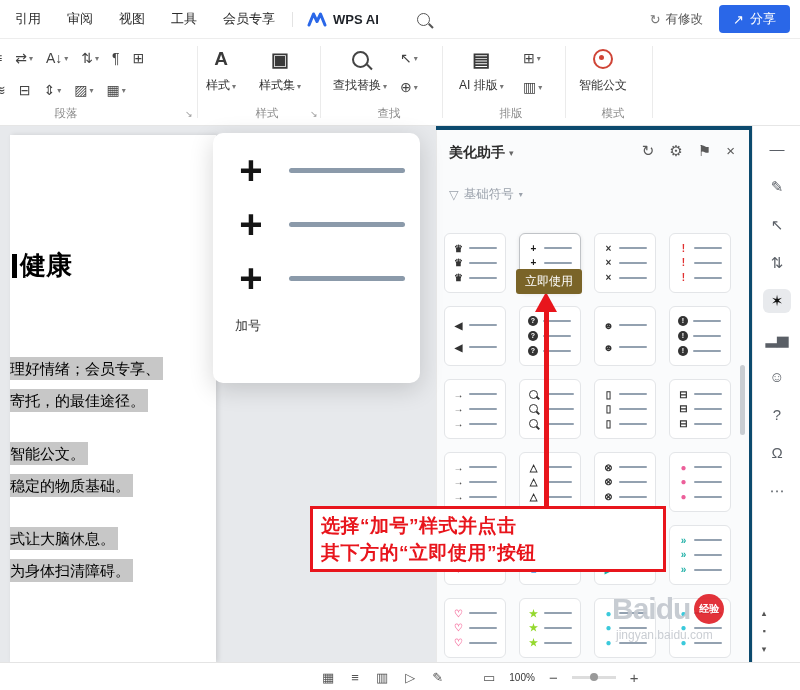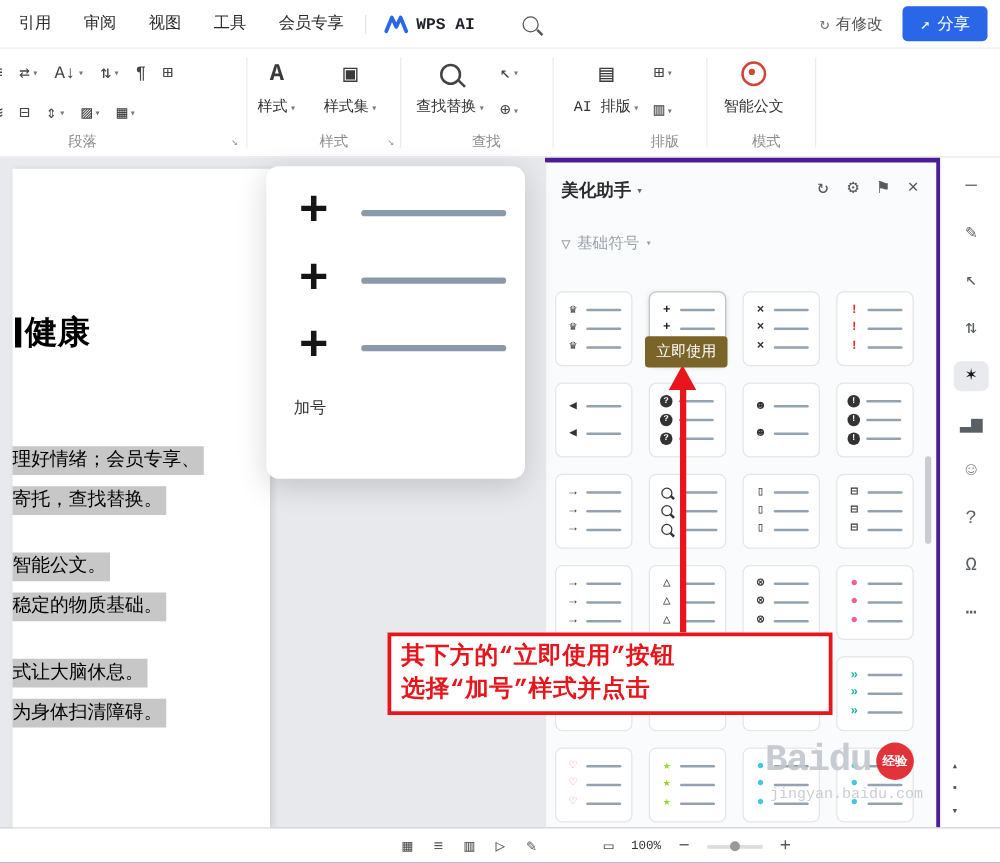--- a/index.html
+++ b/index.html
@@ -1,17 +1,17 @@
 <!DOCTYPE html>
 <html><head>
 <meta charset="utf-8">
 <style>
 html,body{margin:0;padding:0;background:#fff}
-#app{position:relative;width:800px;height:690px;background:#4c1d95;overflow:hidden;
-     font-family:Liberation Mono, monospace;color:#333}
+#app{position:relative;width:800px;height:690px;background:#0c4a6e;overflow:hidden;
+     font-family:Liberation Sans, sans-serif;color:#333}
 
 
 .menubar{position:absolute;left:0;top:0;width:800px;height:38px;display:flex;align-items:center;
          background:#fff;border-bottom:1px solid #ededed;z-index:5}
 .menu-items{display:flex;align-items:center;padding-left:2px}
 .mitem{padding:0 13px;font-size:13px;color:#2a2a2a;line-height:38px;cursor:default;white-space:nowrap}
 .mb-div{width:1px;height:15px;background:#e3e3e3;margin:0 4px}
 .wpsai{display:flex;align-items:center;gap:6px;font-size:13px;font-weight:bold;color:#1f2329;padding:0 10px}
 .mag{position:relative;display:inline-block;width:11px;height:11px;border:1.6px solid #555;border-radius:50%}
 .mag::after{content:"";position:absolute;width:6px;height:1.6px;background:#555;right:-5px;bottom:-2px;transform:rotate(45deg)}
@@ -244,37 +244,37 @@
     <div class="rbtn" style="left:579px">
       <span class="icon-slot">
           <span class="seal"></span>
         </span>
       <span class="lab"><span>智能公文</span></span>
     </div>
 
     <div class="glabel" style="left:36px">段落</div>
     <div class="glabel" style="left:237px">样式</div>
     <div class="glabel" style="left:359px">查找</div>
-    <div class="glabel" style="left:502px">排版</div>
+    <div class="glabel" style="left:481px">排版</div>
     <div class="glabel" style="left:583px">模式</div>
     <span class="gexpand" style="left:185px">↘</span>
     <span class="gexpand" style="left:310px">↘</span>
   </div>
 
   <div class="workspace">
 
     <div class="doc-area">
       <div class="page">
         <div class="heading">
           <span class="cutbar"></span>
           <span>健康</span>
         </div>
         <div>
             <div class="dline" style="top: 222px;">理好情绪；会员专享、</div>
-            <div class="dline" style="top: 254px;">寄托，查找替换。</div>
+            <div class="dline" style="top: 254px;">寄托，的最佳途径。</div>
             <div class="dline" style="top: 307px;">智能公文。</div>
             <div class="dline" style="top: 339px;">稳定的物质基础。</div>
             <div class="dline" style="top: 392px;">式让大脑休息。</div>
             <div class="dline" style="top: 424px;">为身体扫清障碍。</div>
           </div>
       </div>
     </div>
 
     <aside class="panel">
       <div class="p-head">
@@ -640,22 +640,22 @@
             <span class="pln"></span>
           </div>
         </div>
       <div class="plabel">加号</div>
     </div>
 
     <div class="tooltip">立即使用</div>
     <div class="arrow-head"></div>
     <div class="arrow-line"></div>
     <div class="callout">
+      <div>选择“加号”样式并点击</div>
       <div>其下方的“立即使用”按钮</div>
-      <div>选择“加号”样式并点击</div>
     </div>
 
     <div class="watermark">
       <div class="wm-row">
         <span class="wm-brand">Baidu</span>
         <span class="wm-badge">经验</span>
       </div>
       <div class="wm-url">jingyan.baidu.com</div>
     </div>
 

